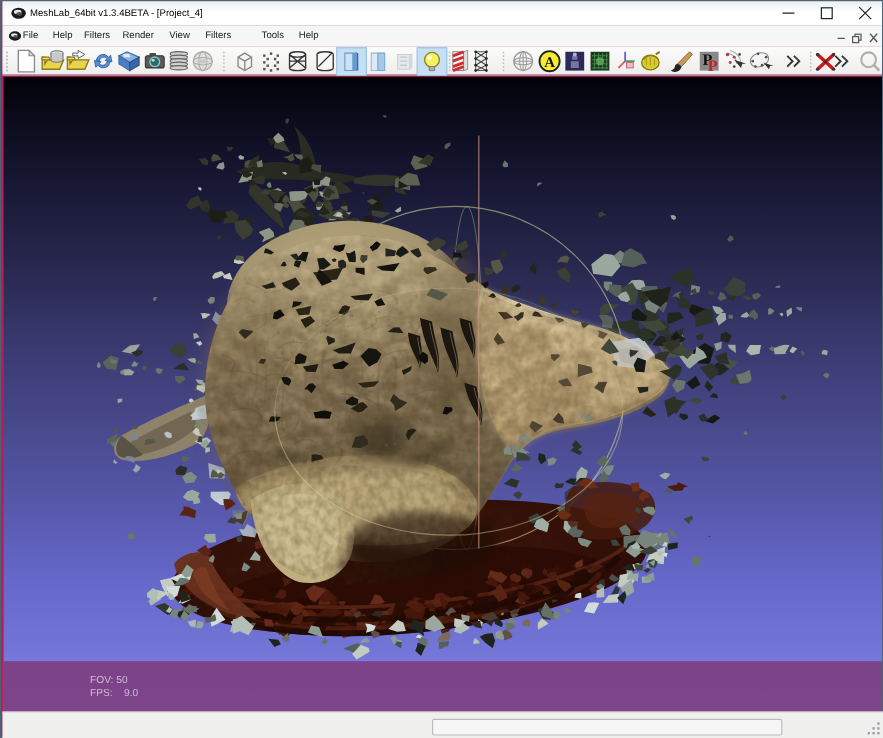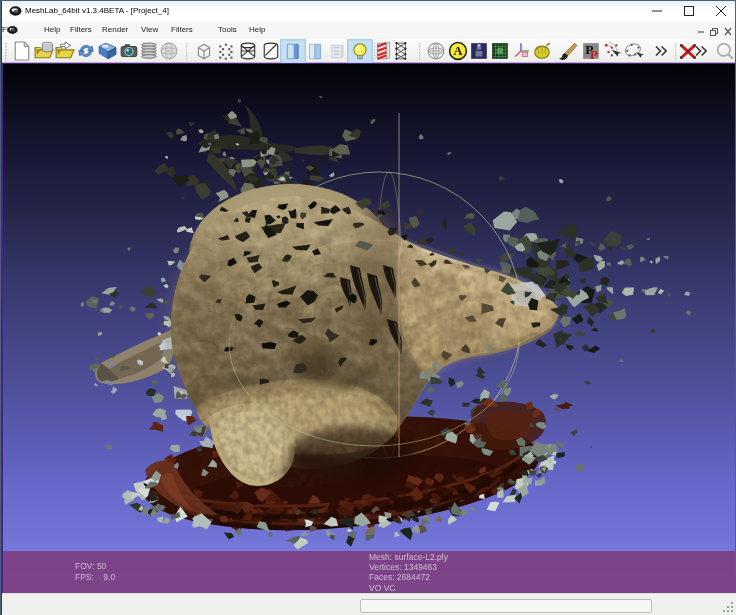--- a/index.html
+++ b/index.html
@@ -1,19 +1,19 @@
 <!DOCTYPE html>
 <html><head>
 <meta charset="utf-8">
 <style>
 * { margin:0; padding:0; box-sizing:border-box; }
 html,body { width:736px; height:615px; overflow:hidden; background:#1c2a36; }
 body { font-family:"Liberation Sans", sans-serif; position:relative; }
 #win { position:absolute; left:0; top:0; width:736px; height:615px;
-  border:1px solid #4a6472; background:#4c1d95; }
+  border:1px solid #4a6472; background:#be185d; }
 #titlebar { position:absolute; left:1px; top:0; width:733px; height:20px; background:linear-gradient(#e4f0f5, #ffffff 45%); }
 #titleicon { position:absolute; left:7px; top:4px; width:13px; height:12px; }
 #titletext { position:absolute; left:23px; top:5px; font-size:8px; color:#000; letter-spacing:0px; }
 .winbtn { position:absolute; top:0px; width:30px; height:20px; text-align:center; color:#222; }
 #menubar { position:absolute; left:1px; top:20px; width:733px; height:18px; background:#f6f6f6; }
 .menu { position:absolute; top:4px; font-size:8px; color:#1a1a1a; }
 #toolbar { position:absolute; left:1px; top:38px; width:733px; height:24px;
   background:linear-gradient(#fcfcfc,#ededeb); border-bottom:1px solid #b4b4b4; }
 #viewport { position:absolute; left:2px; top:63px; width:732px; height:529px;
   background:linear-gradient(#020207 0%, #0d0d1f 8%, #171733 16.5%, #28284f 30%, #3d3d76 45%, #50519c 62%, #6567c9 79%, #7375d6 90%, #8385eb 100%); }
@@ -46,21 +46,21 @@
     <div class="winbtn" style="left:704px;"><svg width="30" height="20">
           <path d="M10 5 L20 15 M20 5 L10 15" stroke="#222" stroke-width="1"></path>
         </svg></div>
   </div>
   <div id="menubar">
     <svg style="position:absolute;left:5px;top:4px;" width="11" height="10" viewBox="0 0 14 12">
         <ellipse cx="7" cy="6" rx="6.5" ry="5" fill="#1a1a1a"></ellipse>
         <ellipse cx="6.2" cy="5" rx="3.4" ry="2" fill="#e8e8e8"></ellipse>
         <ellipse cx="7.6" cy="6.6" rx="2.6" ry="1.6" fill="#555"></ellipse>
       </svg>
-    <div class="menu" style="left:0;">File</div>
+    <div class="menu" style="left:17px;">File</div>
     <div class="menu" style="left:42px;">Help</div>
     <div class="menu" style="left:68px;">Filters</div>
     <div class="menu" style="left:100px;">Render</div>
     <div class="menu" style="left:139px;">View</div>
     <div class="menu" style="left:169px;">Filters</div>
     <div class="menu" style="left:216px;text-align:center;">Tools</div>
     <div class="menu" style="left:247px;text-align:center;">Help</div>
     <svg style="position:absolute;left:694px;top:2px;" width="40" height="14">
       <line x1="2" y1="9" x2="8" y2="9" stroke="#555" stroke-width="1.2"></line>
       <rect x="16.5" y="5.5" width="5" height="5" fill="none" stroke="#555" stroke-width="1"></rect>
@@ -1296,21 +1296,20 @@
 <polygon points="562.9,274.9 565.5,280.0 560.9,282.6 558.4,279.9" fill="#171a14"></polygon>
 <polygon points="570.1,288.9 577.4,292.1 571.8,298.1 568.5,295.5 557.8,292.6 566.7,285.8" fill="#3f463a"></polygon>
 <path d="M228,342 A145,103 0 0 0 518,342" fill="none" stroke="#cfd898" stroke-width="1" opacity="0.45"></path>
 <path d="M228,342 A145,103 0 0 1 518,342" fill="none" stroke="#cfd898" stroke-width="0.8" opacity="0.22"></path>
 <line x1="398" y1="112" x2="398" y2="456" stroke="#c89a80" stroke-width="1" opacity="0.75"></line>
       </svg>
   </div>
   <div id="infobar">
     <div id="fov">FOV: 50</div>
     <div id="fps">FPS:&nbsp;&nbsp;&nbsp;&nbsp;9.0</div>
-    <div id="meshinfo">Mesh: surface-L2.ply<br>Vertices: 1349463<br>Faces: 2684472<br>VO VC</div>
   </div>
   <div id="statusbar">
     <div id="progress"></div>
     <svg style="position:absolute;right:2px;bottom:2px;" width="12" height="12">
         <g fill="#9aa4a8">
           <rect x="9" y="1" width="2" height="2"></rect>
           <rect x="9" y="5" width="2" height="2"></rect>
           <rect x="9" y="9" width="2" height="2"></rect>
           <rect x="5" y="5" width="2" height="2"></rect>
           <rect x="5" y="9" width="2" height="2"></rect>

